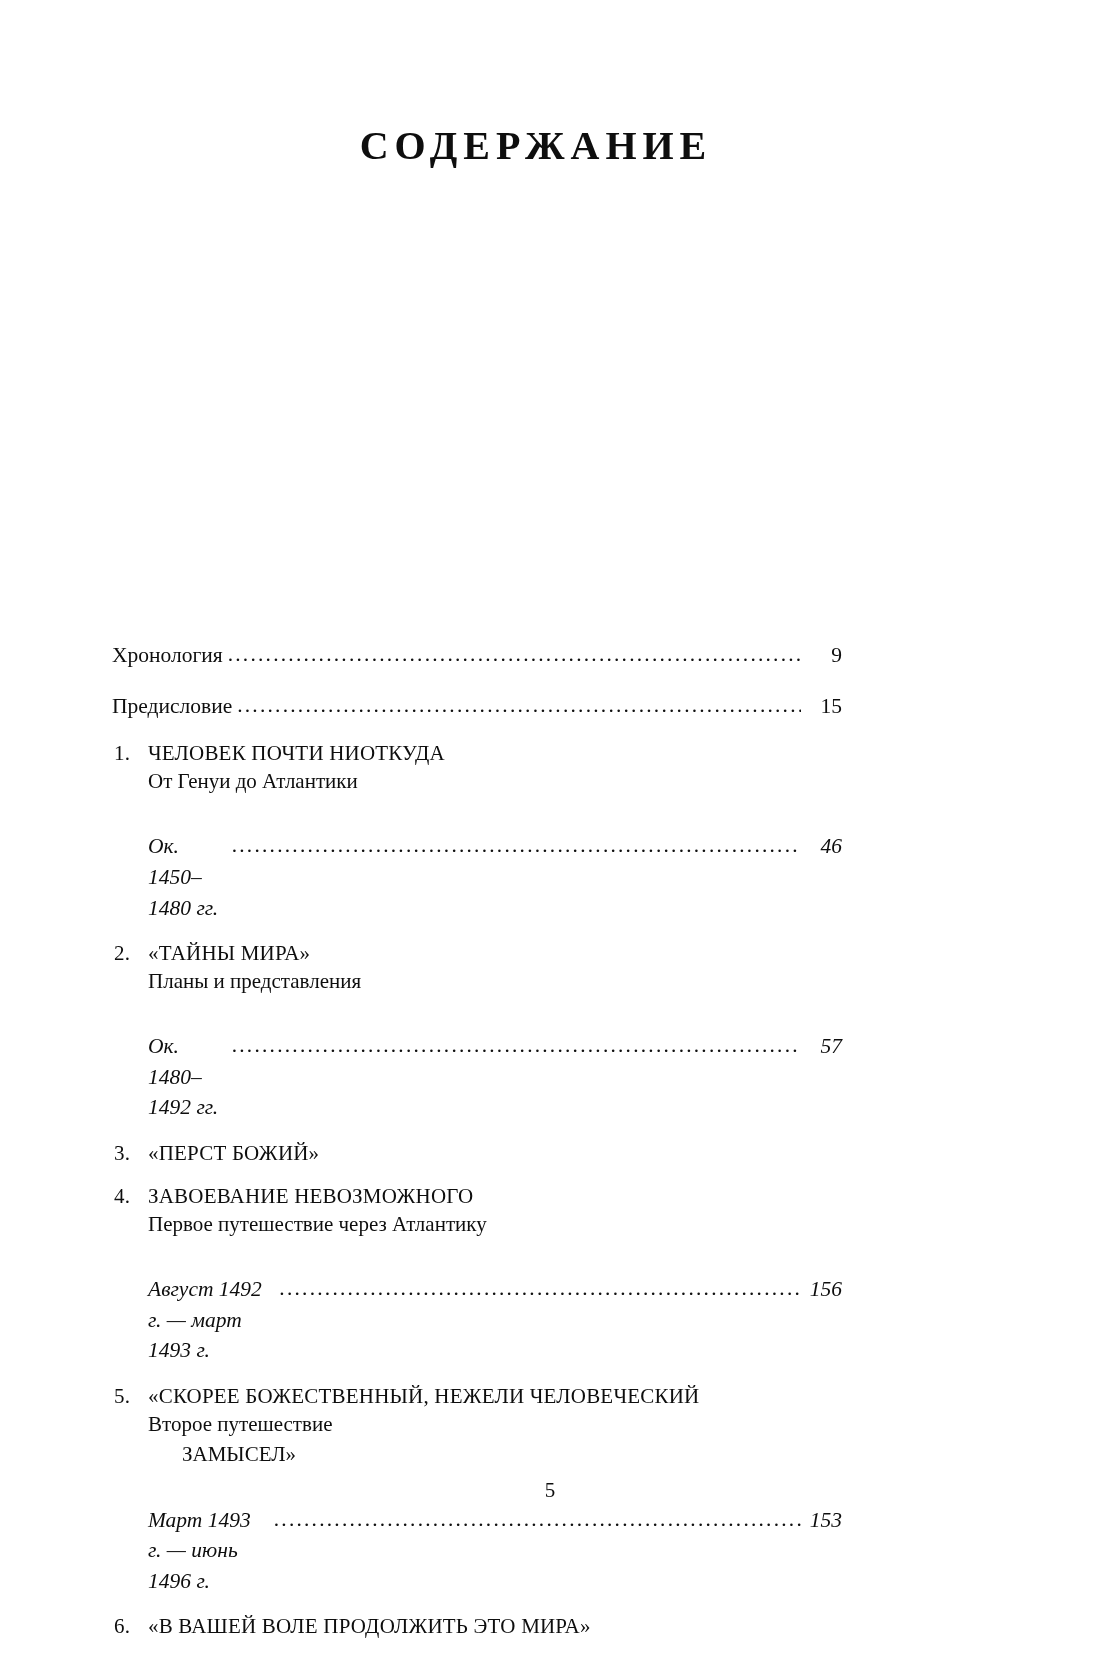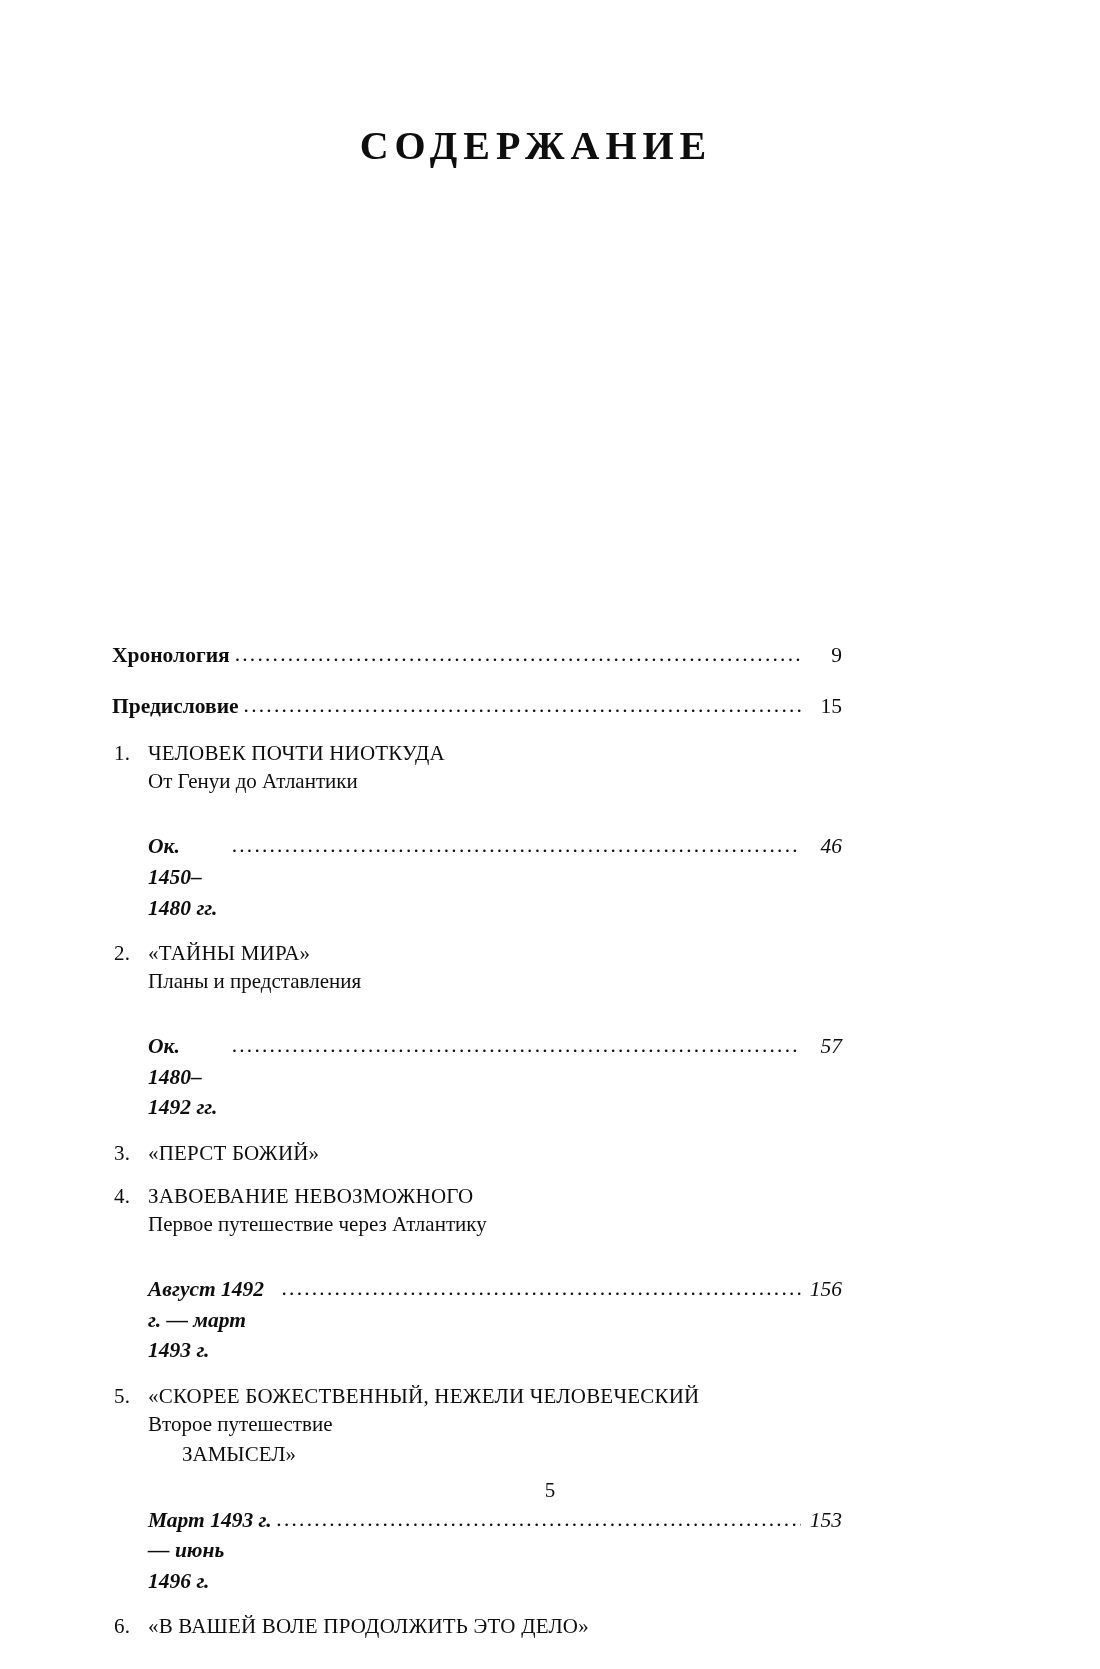--- a/index.html
+++ b/index.html
@@ -44,21 +44,20 @@
   }
   .line {
     display: flex;
     align-items: baseline;
     width: 100%;
     font-size: 21.5px;
     line-height: 1.42;
   }
   .line .txt {
     white-space: pre-wrap;
-    font-weight: bold;
   }
   .line .leader {
     flex: 1 1 auto;
     overflow: hidden;
     white-space: nowrap;
     margin: 0 3px 0 5px;
     color: #111;
     font-size: 21.5px;
     letter-spacing: 2.2px;
     position: relative;
@@ -208,21 +207,21 @@
           <span class="txt">Март 1493 г. — июнь 1496 г.</span>
           <span class="leader"></span>
           <span class="pagenum">153</span>
         </div>
       </div>
     </div>
 
     <div class="entry">
       <div class="num-title">
         <span class="num">6.</span>
-        <span class="maintitle">«В ВАШЕЙ ВОЛЕ ПРОДОЛЖИТЬ ЭТО ДЕЛО»</span>
+        <span class="maintitle">«В ВАШЕЙ ВОЛЕ ПРОДОЛЖИТЬ ЭТО МИРА»</span>
       </div>
       <div class="plainline roman">
         <div class="line">
           <span class="txt">и третье путешествие через Атлантику</span>
           <span class="leader"></span>
           <span class="pagenum">180</span>
         </div>
       </div>
     </div>
 

